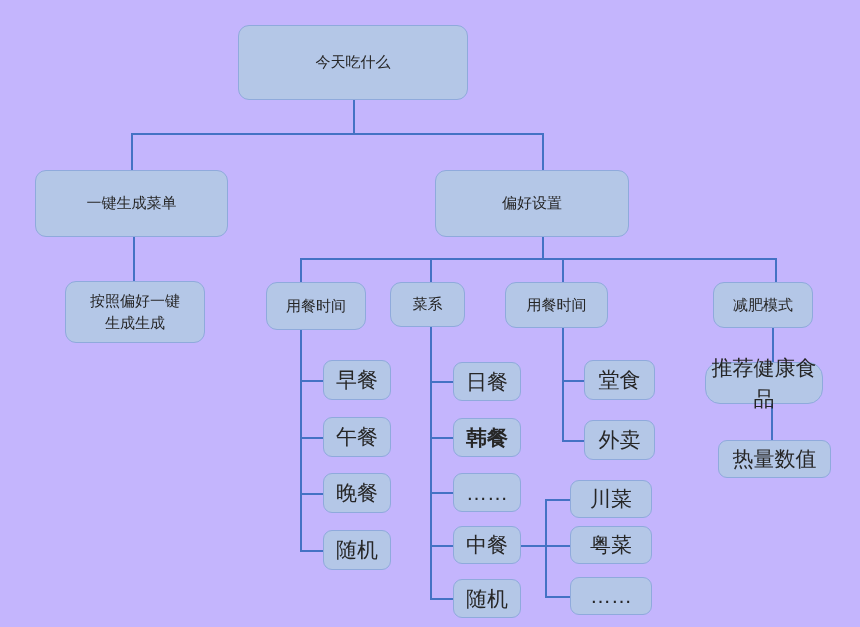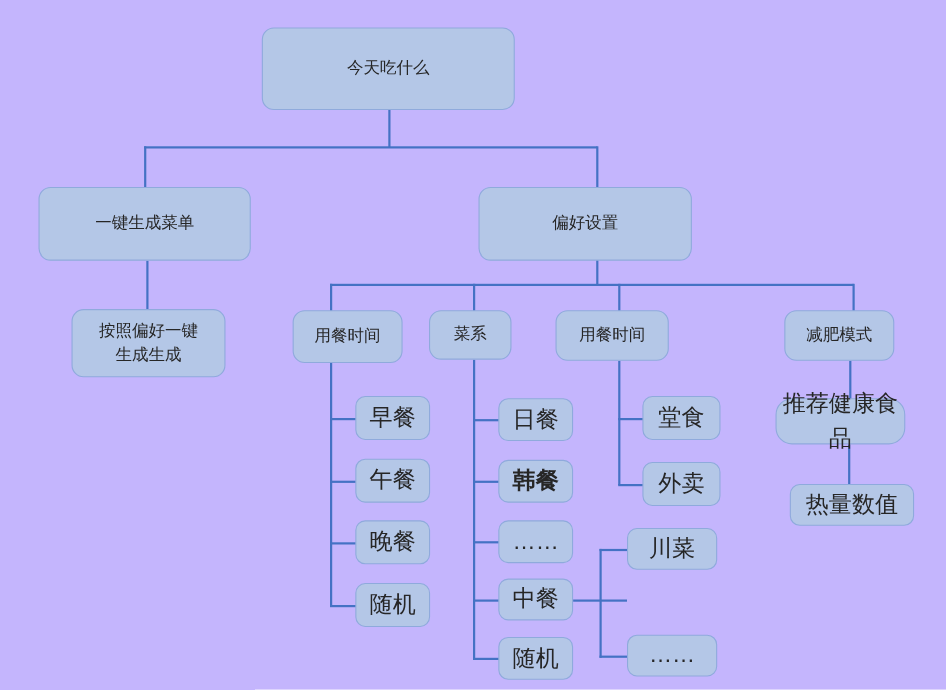--- a/index.html
+++ b/index.html
@@ -96,20 +96,21 @@
   <div class="node sm" style="left:323px; top:473px; width:68px; height:40px;">晚餐</div>
   <div class="node sm" style="left:323px; top:530px; width:68px; height:40px;">随机</div>
 
   <div class="node sm" style="left:453px; top:362px; width:68px; height:39px;">日餐</div>
   <div class="node sm" style="left:453px; top:418px; width:68px; height:39px;font-weight:bold;">韩餐</div>
   <div class="node sm" style="left:453px; top:473px; width:68px; height:39px;">……</div>
   <div class="node sm" style="left:453px; top:526px; width:68px; height:38px;text-align:center;">中餐</div>
   <div class="node sm" style="left:453px; top:579px; width:68px; height:39px;">随机</div>
 
   <div class="node sm" style="left:570px; top:480px; width:82px; height:38px;">川菜</div>
+  <div class="node sm" style="left:570px; top:526px; width:82px; height:38px;">粤菜</div>
   <div class="node sm" style="left:570px; top:577px; width:82px; height:38px;">……</div>
 
   <div class="node sm" style="left:584px; top:420px; width:71px; height:40px;">外卖</div>
   <div class="node sm" style="left:584px; top:360px; width:71px; height:40px;">堂食</div>
 
   <div class="node sm" style="left:705px; top:362px; width:118px; height:42px;border-radius:15px;">推荐健康食品</div>
   <div class="node sm" style="left:718px; top:440px; width:113px; height:38px;">热量数值</div>
 
 </div>
 

